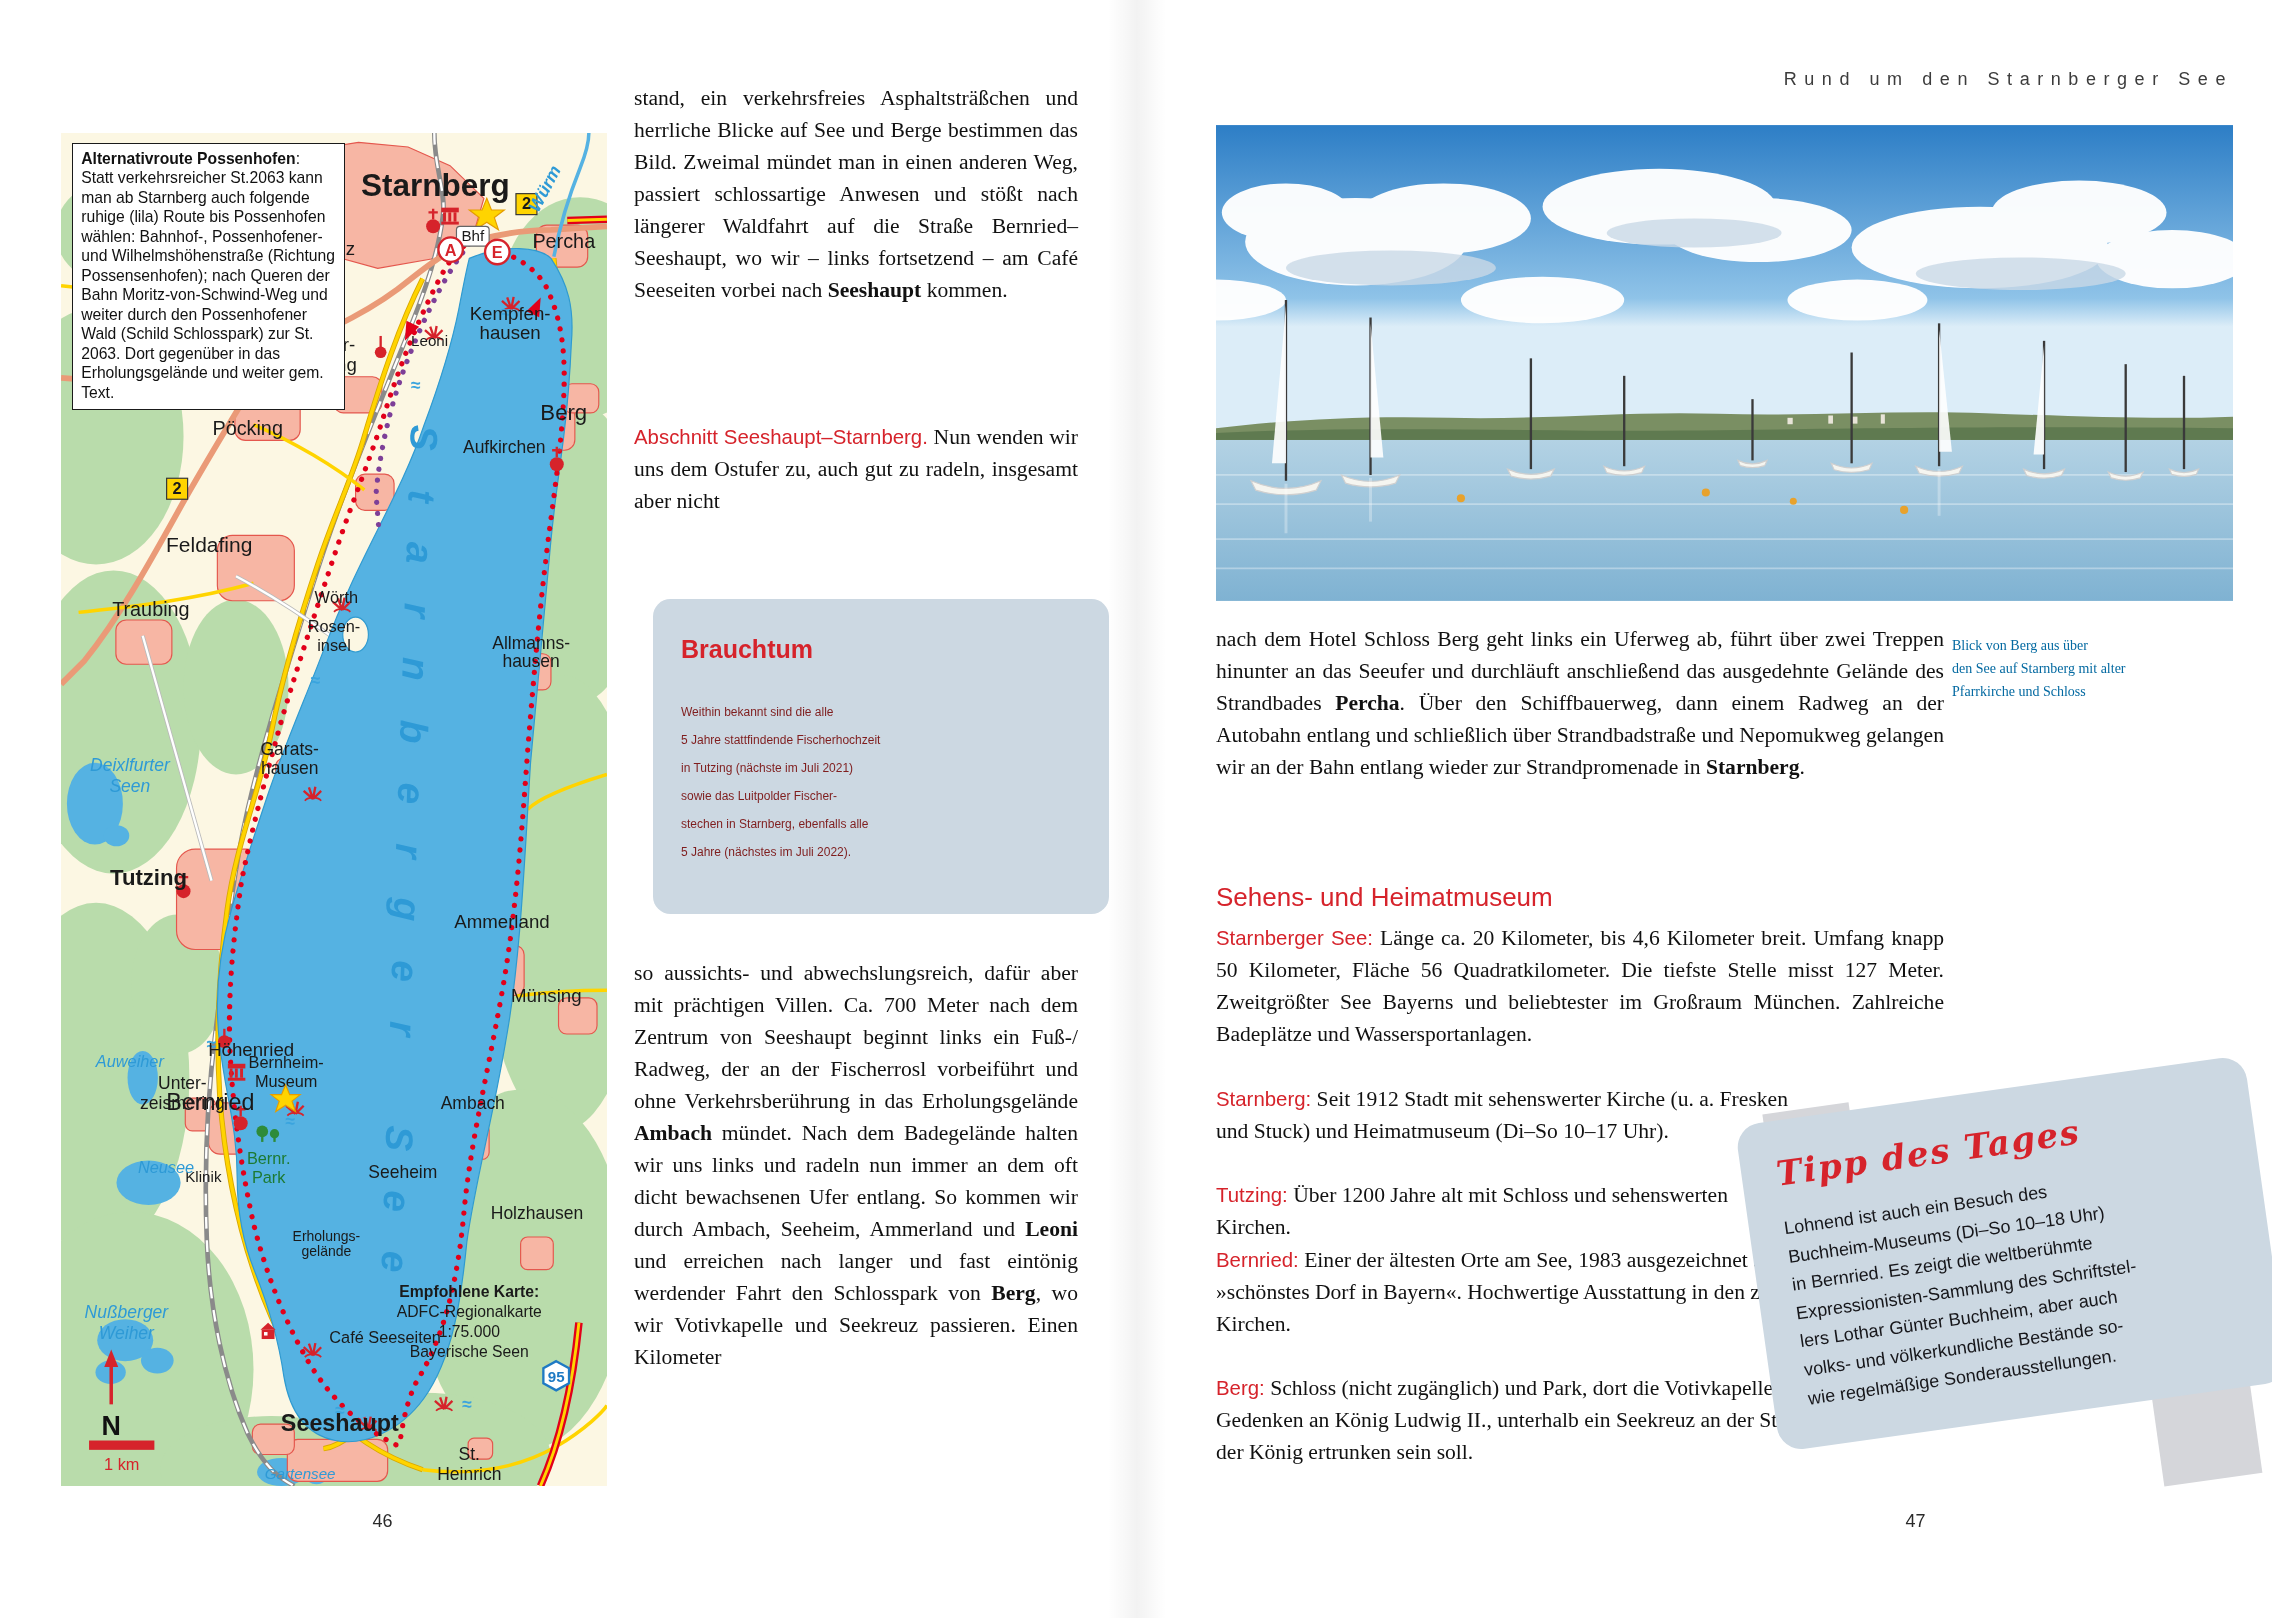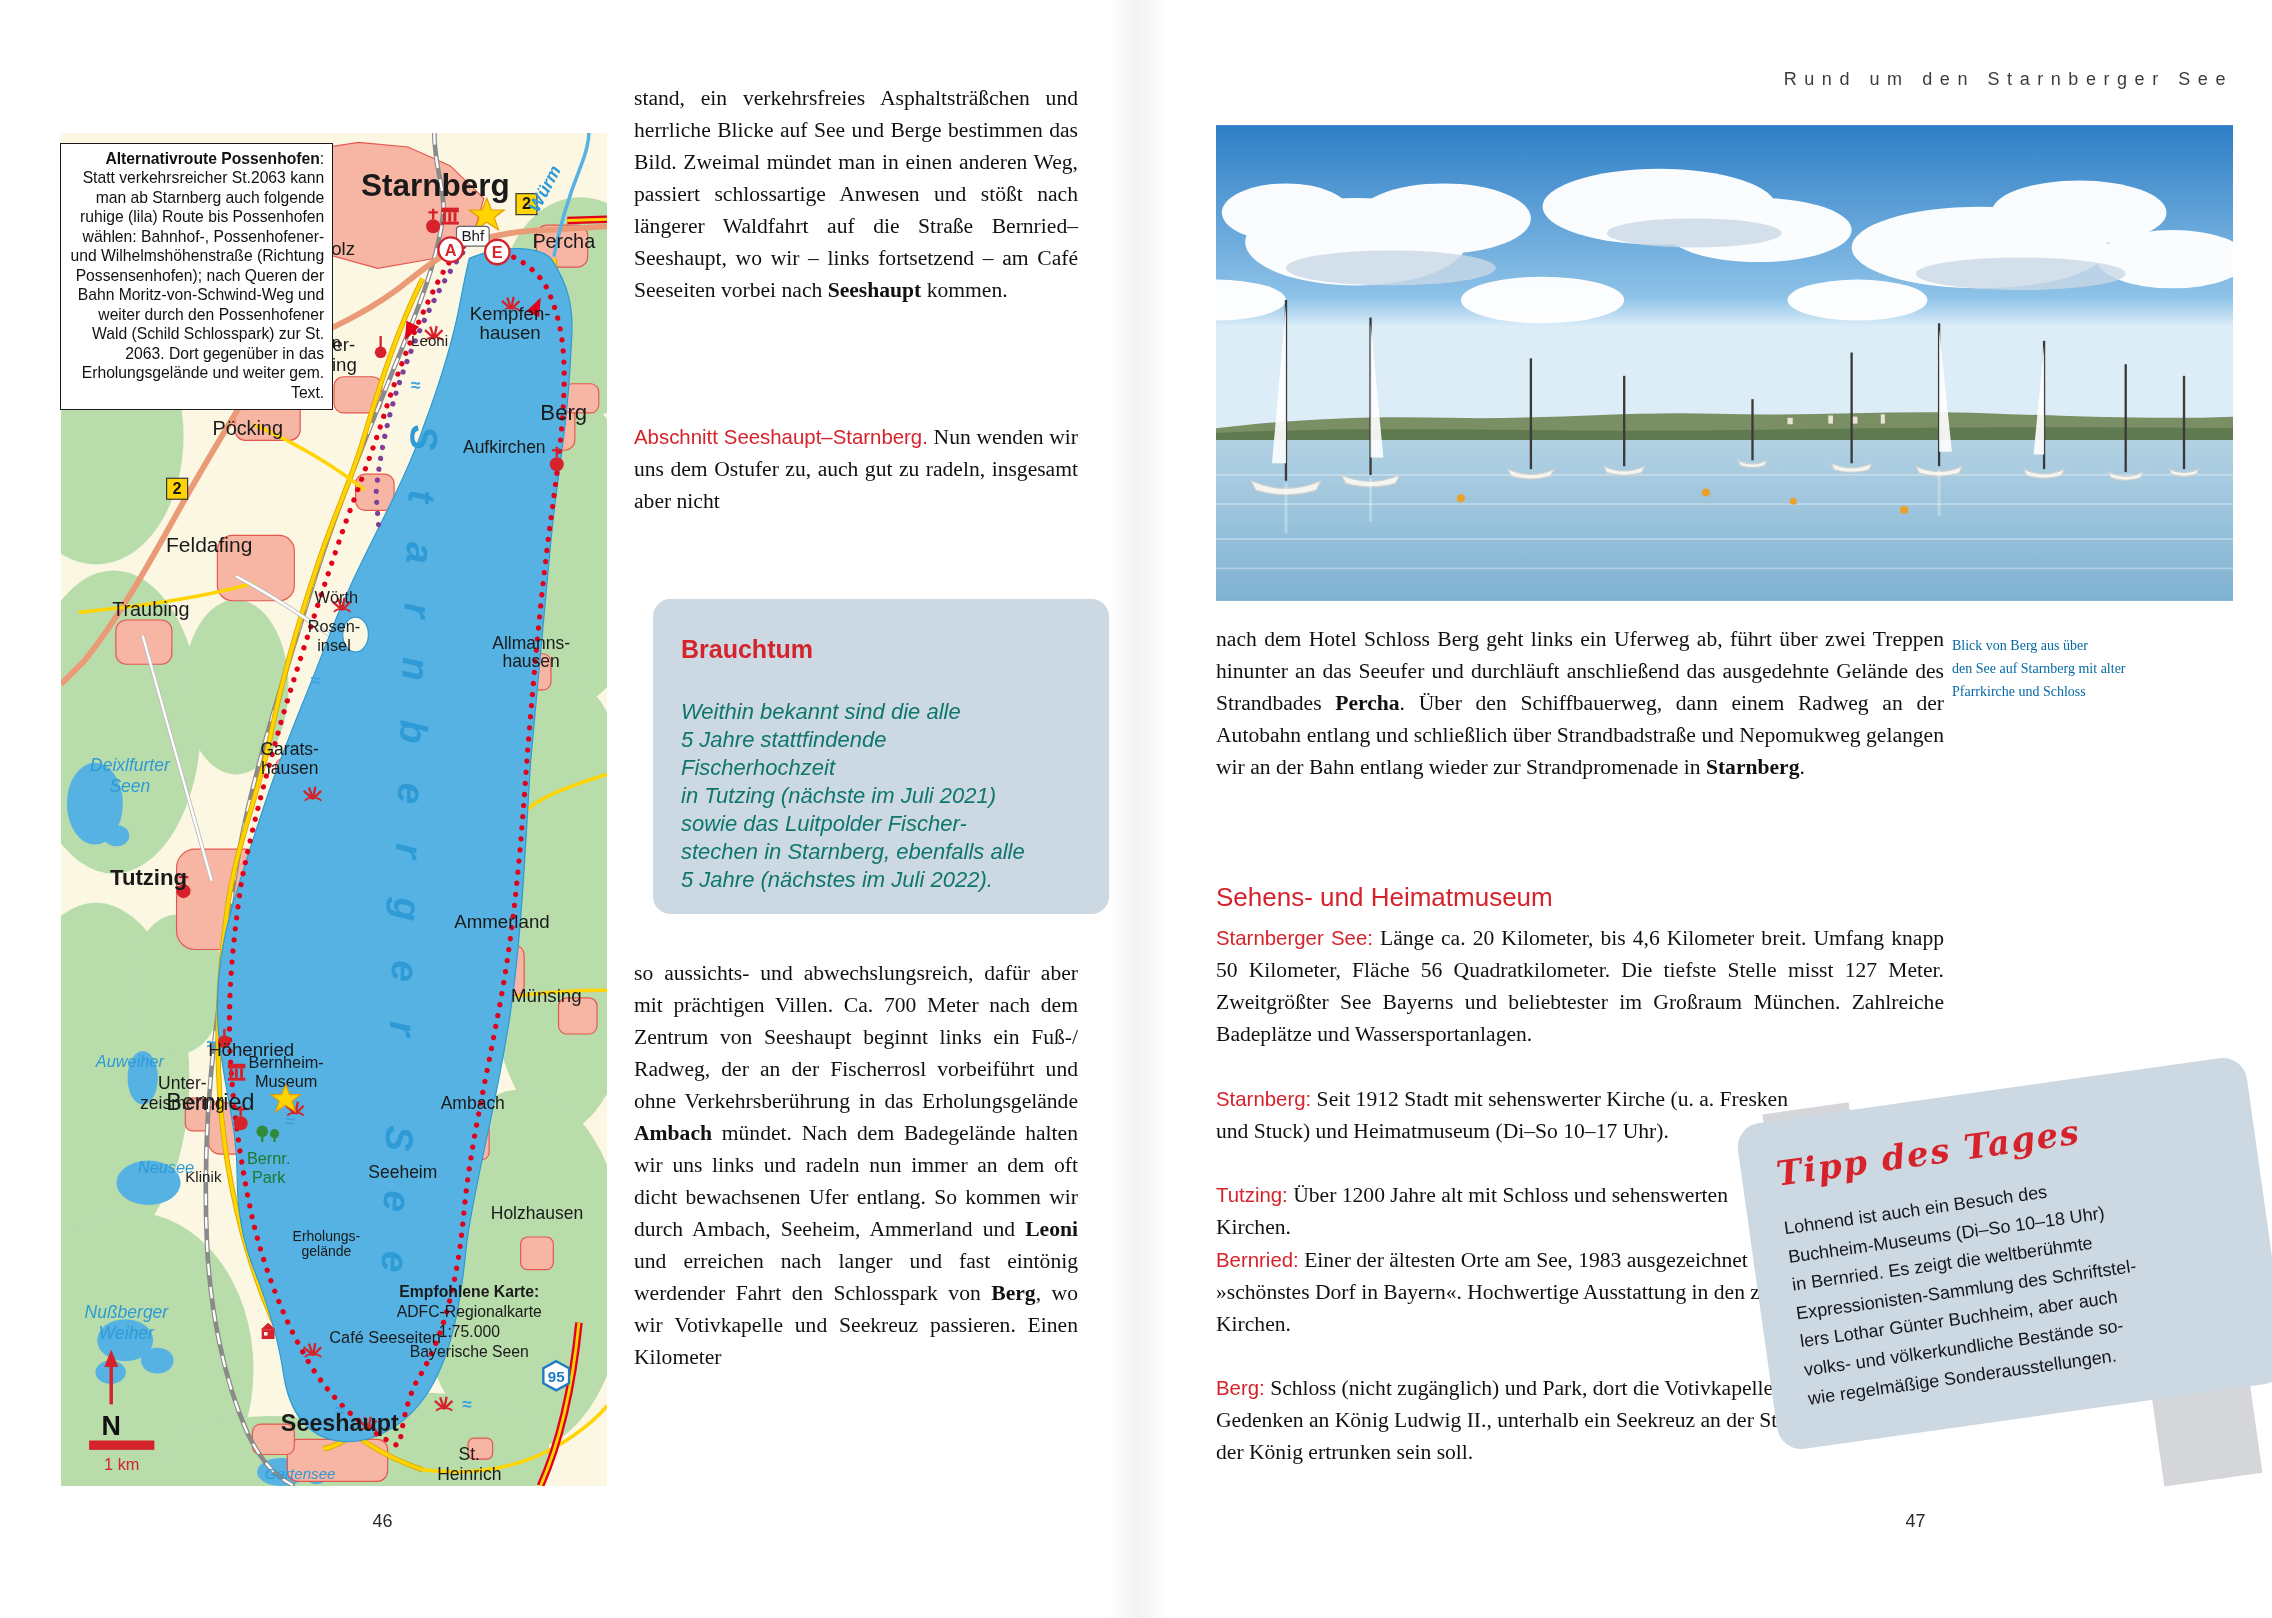--- a/index.html
+++ b/index.html
@@ -14,21 +14,21 @@
   
   .pagehead{font-size:18px;letter-spacing:0.42em;color:#3c3c3c;}
   .pagenum{font-size:18px;color:#2a2a2a;text-align:center;width:117px;}
   
   .infobox{background:#ffffff;border:1.2px solid #1a1a1a;padding:4.7px 8.2px 7px 8.2px;width:255px;
            font-size:15.7px;line-height:19.5px;color:#111;}
   .infobox .t{font-weight:bold;}
   
   .bluebox{background:#ccd8e2;border-radius:17.5px;}
   .bbox-title{color:#d6232b;font-weight:bold;font-size:25px;}
-  .bbox-body{font-size:22px;line-height:28px;color:#0f766e;font-style:italic;}
+  .bbox-body{font-size:12px;line-height:28px;color:#7f1d1d;}
   
   .sechead{color:#d6232b;font-size:26px;}
   .caption{font-size:14px;line-height:23px;color:#0369a1;font-family:Liberation Serif, serif;}
   
   .tipwrap{transform:rotate(-8deg);transform-origin:50% 50%;}
   .tipbox{background:#ccd8e2;border-radius:24.5px;width:449px;padding:33px 30px 35px 35px;}
   .tiptitle{color:#d6232b;font-size:34px;font-weight:bold;font-style:italic;
             font-family:"DejaVu Serif",serif;letter-spacing:1.7px;}
   .tipbody{margin-top:21px;font-size:18px;line-height:28.6px;color:#16161a;}
   .corner{position:absolute;background:#d5d6da;}
@@ -321,21 +321,21 @@
     <text x="86" y="2232" font-size="46" font-weight="bold" font-family="Liberation Serif,serif" fill="#111">N</text>
     <text x="104" y="2292" font-size="28" fill="#d6232b">1 km</text>
     <text class="ml" x="700" y="1996" font-size="27" font-weight="bold">Empfohlene Karte:</text>
     <text class="ml" x="700" y="2030" font-size="27">ADFC-Regionalkarte</text>
     <text class="ml" x="700" y="2064" font-size="27">1:75.000</text>
     <text class="ml" x="700" y="2098" font-size="27">Bayerische Seen</text>
   </g>
 </svg>
 </div>
 
-<div class="abs infobox" style="left:60px;top:143px;text-align:right;">
+<div class="abs infobox" style="left:72px;top:143px;">
   <span class="t">Alternativroute Possenhofen</span><span>:</span><br>
   <span>Statt verkehrsreicher St.2063 kann man ab Starnberg auch folgende ruhige (lila) Route bis Possenhofen wählen: Bahnhof-, Possenhofener- und Wilhelmshöhenstraße (Richtung Possensenhofen); nach Queren der Bahn Moritz-von-Schwind-Weg und weiter durch den Possenhofener Wald (Schild Schlosspark) zur St. 2063. Dort gegenüber in das Erholungsgelände und weiter gem. Text.</span>
 </div>
 
 <div class="abs serif just" style="left:634px;top:82px;width:444px;"><span>stand, ein verkehrsfreies Asphaltsträßchen und herrliche Blicke auf See und Berge bestimmen das Bild. Zweimal mündet man in einen anderen Weg, passiert schlossartige Anwesen und stößt nach längerer Waldfahrt auf die Straße Bernried–Seeshaupt, wo wir – links fortsetzend – am Café Seeseiten vorbei nach </span><b>Seeshaupt</b><span> kommen.</span></div>
 
 <div class="abs serif just" style="left:634px;top:421px;width:444px;"><span class="lead">Abschnitt  Seeshaupt–Starnberg.</span><span> Nun wenden wir uns dem Ostufer zu, auch gut zu radeln, insgesamt aber nicht</span></div>
 
 <div class="abs bluebox" style="left:653px;top:599px;width:456px;height:315px;">
   <div class="abs bbox-title" style="left:28px;top:36px;">Brauchtum</div>

